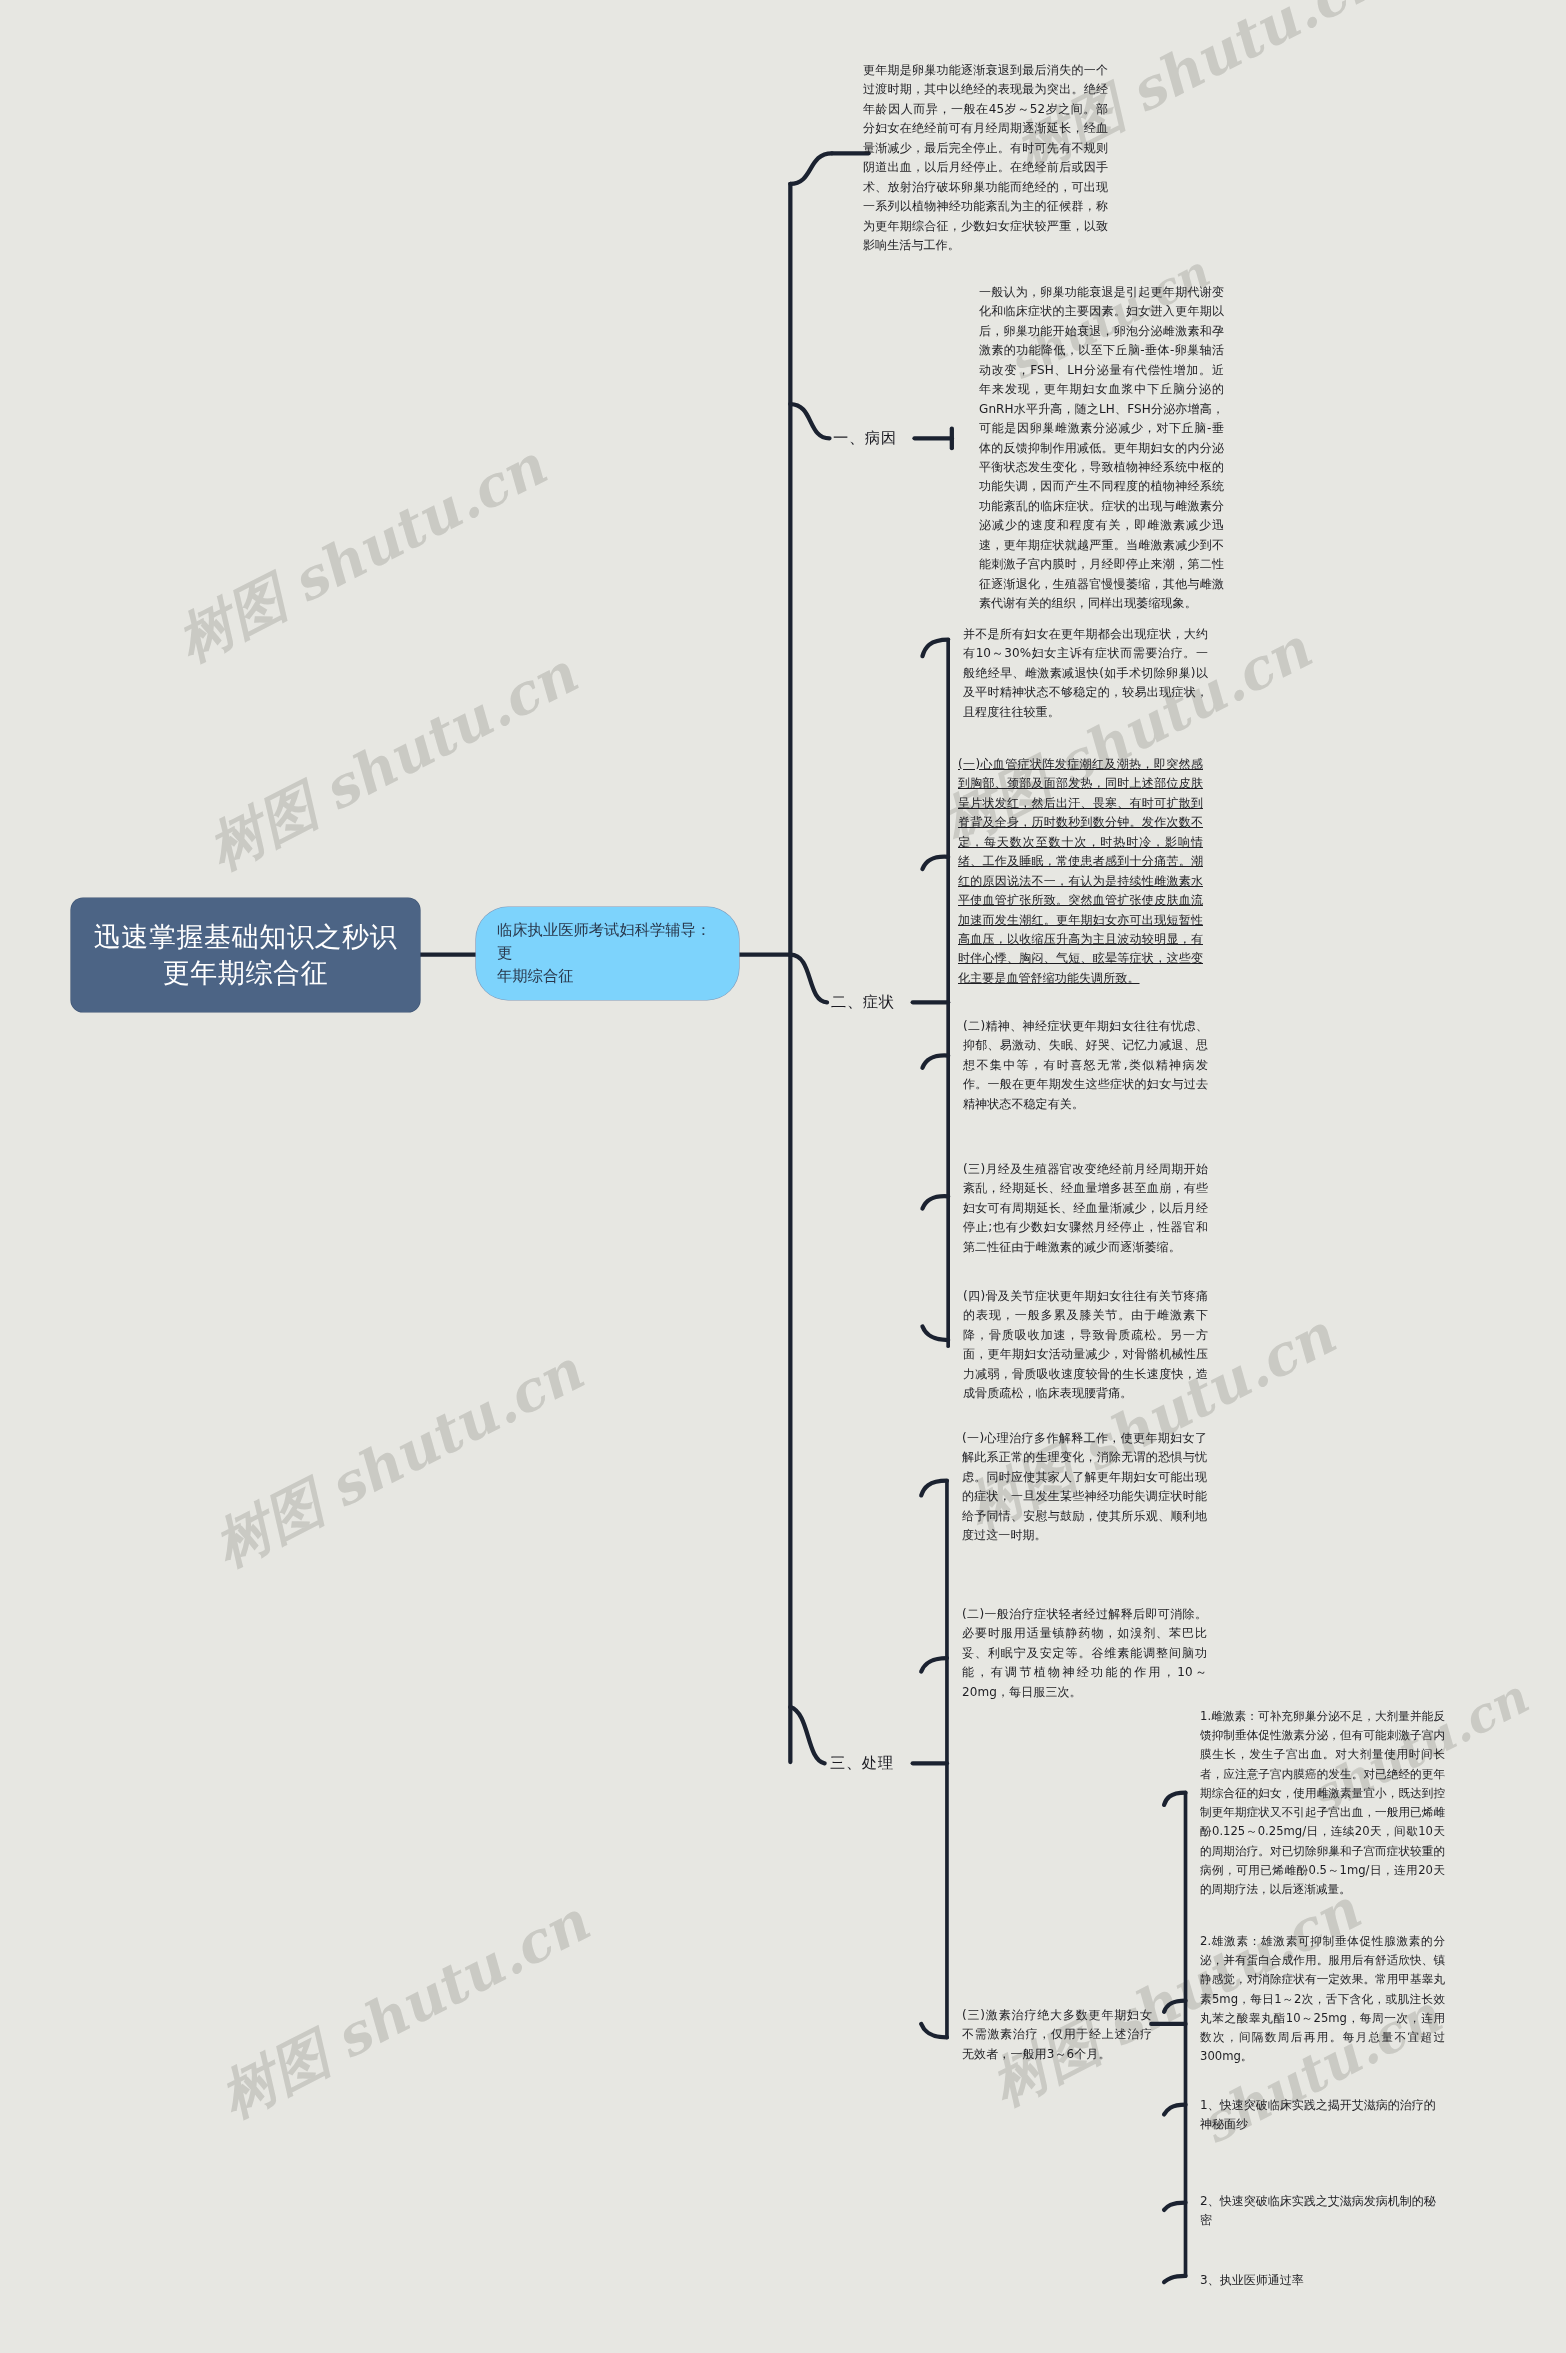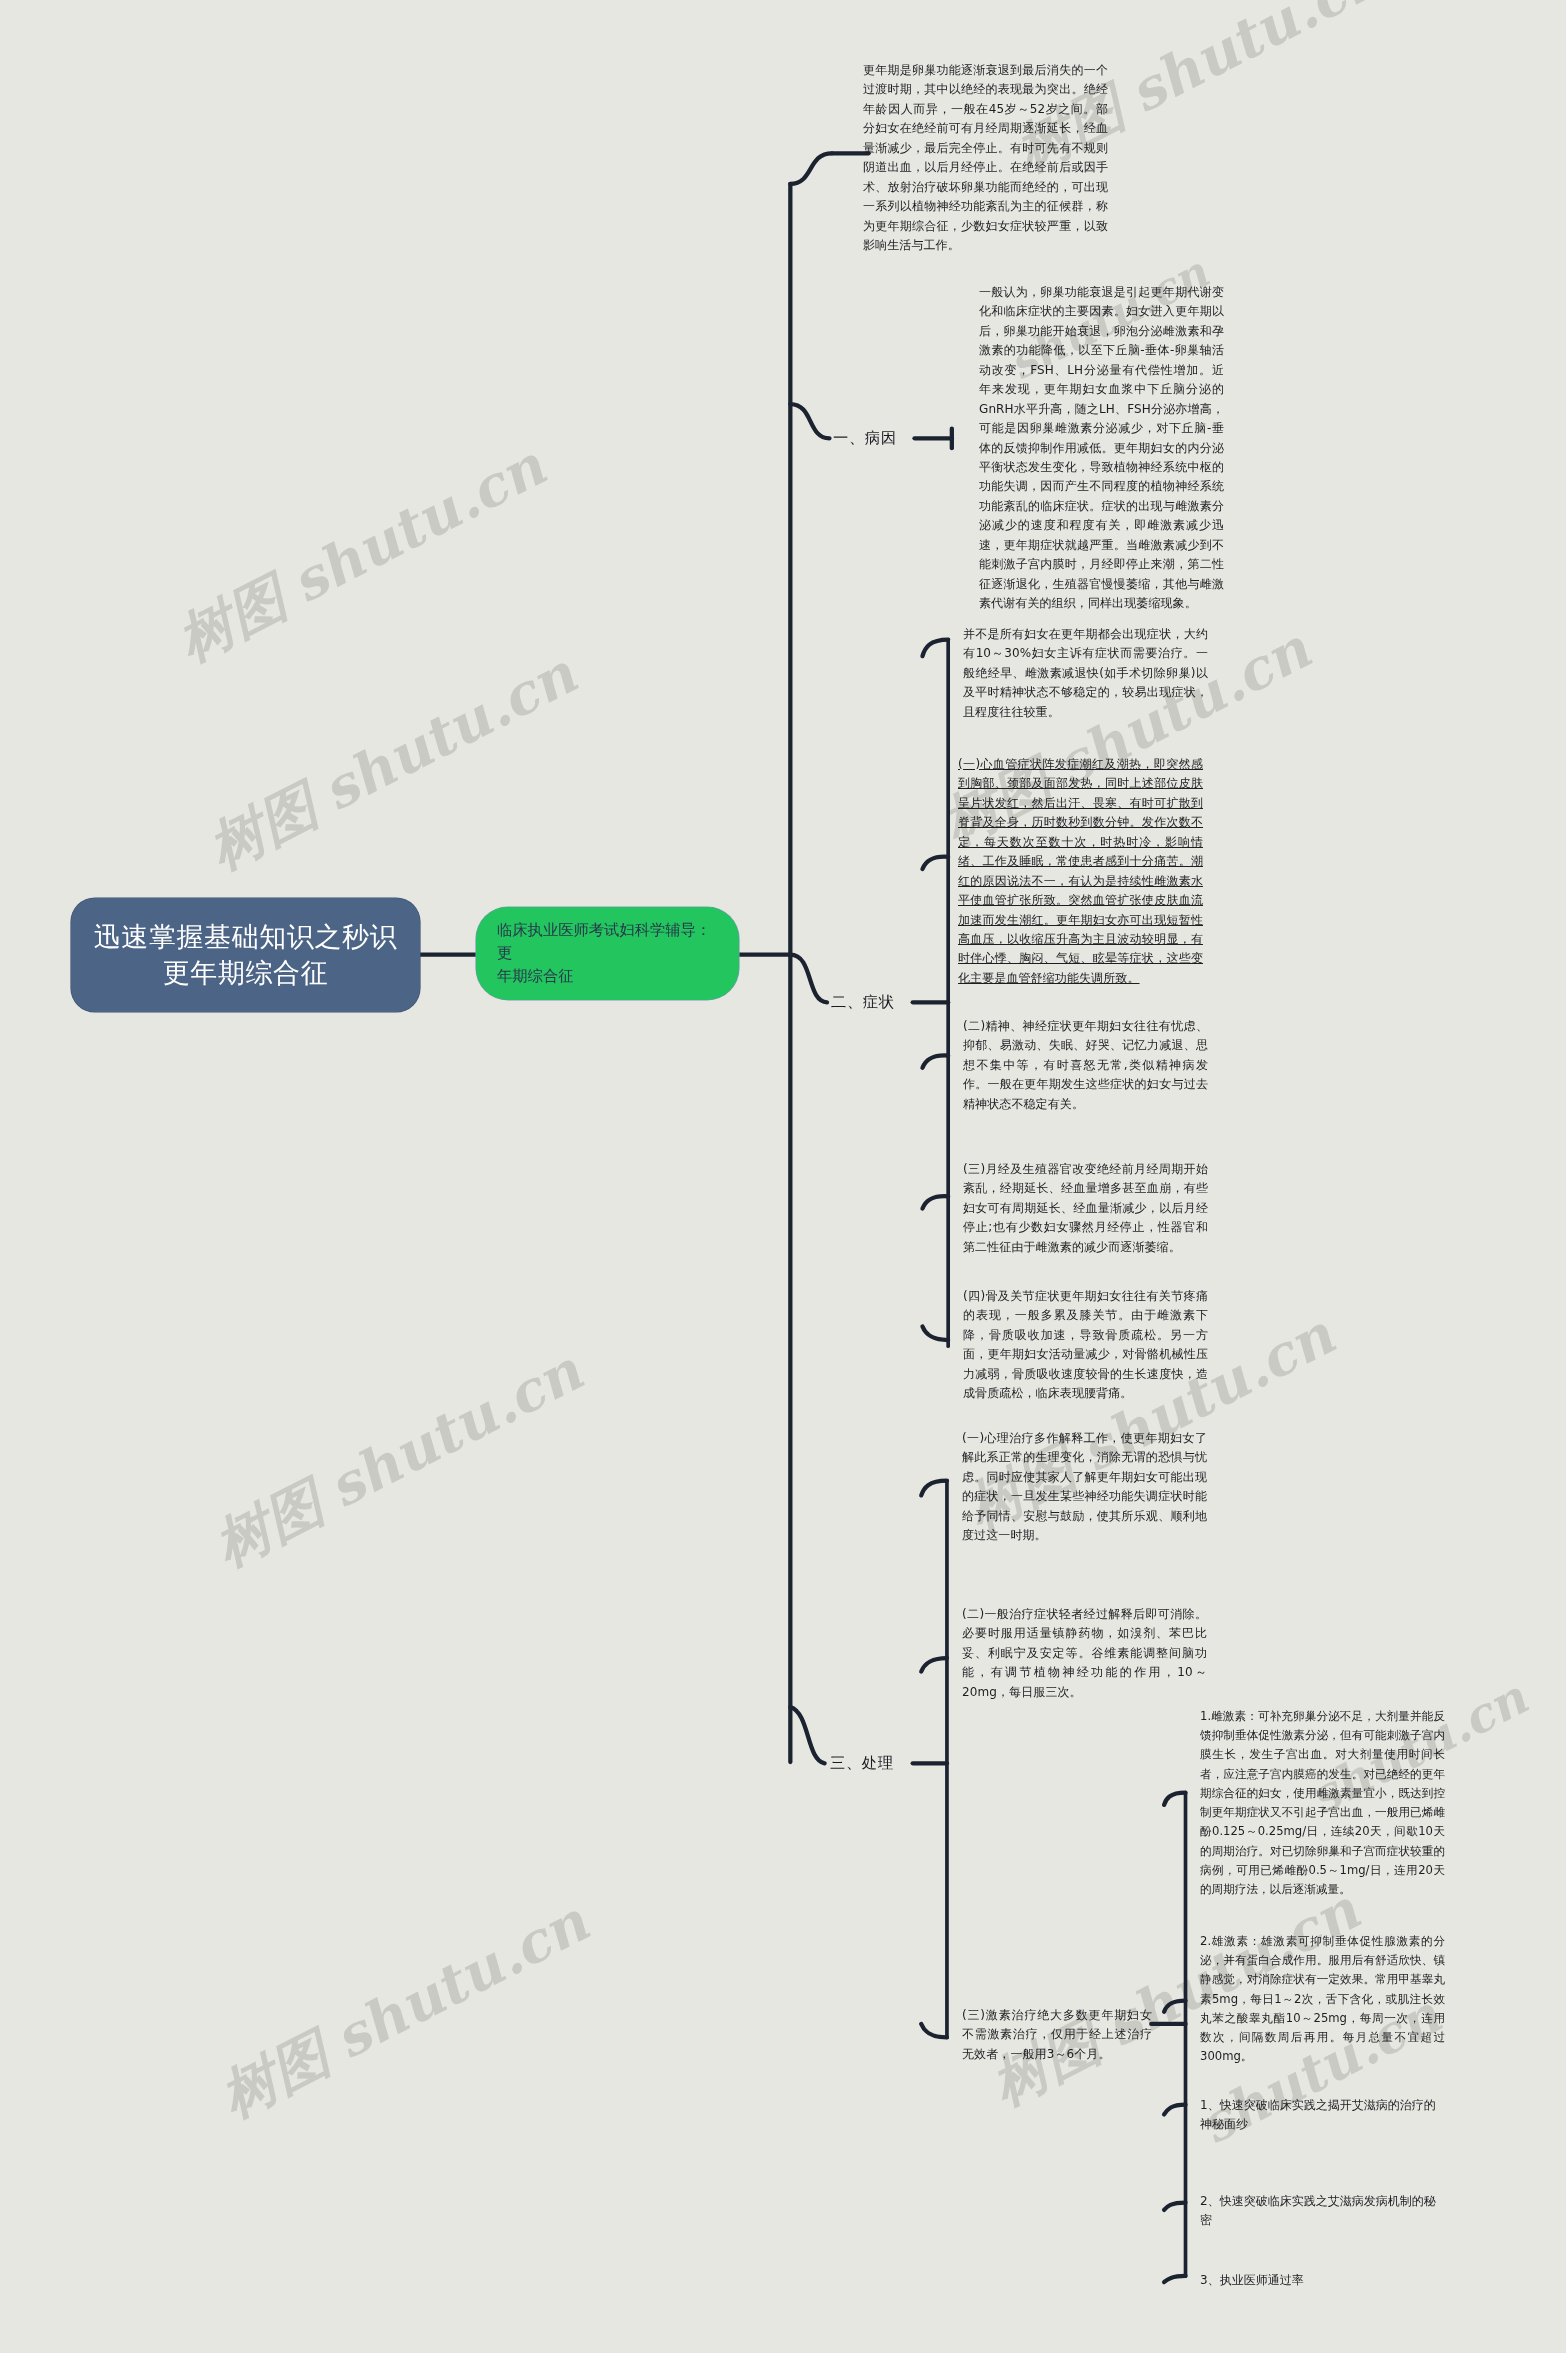--- a/index.html
+++ b/index.html
@@ -32,31 +32,31 @@
   #wires { position: absolute; inset: 0; z-index: 2; }
 
   
   .node { position: absolute; z-index: 3; }
 
   .root {
     display: flex; align-items: center; justify-content: center;
     text-align: center;
     background: #4c6485;
     color: #ffffff;
-    border-radius: 24px;
+    border-radius: 12px;
     box-shadow: 0 0 0 0.6px #3d5372;
     font-size: 27px;
     line-height: 1.34;
     letter-spacing: 0.6px;
     padding: 11px 18.4px;
   }
 
   .lvl2 {
     display: flex; align-items: center;
-    background: #22c55e;
+    background: #7dd3fc;
     color: #29384c;
     border-radius: 32px;
     font-size: 15.3px;
     line-height: 1.5;
     padding: 13.5px 21px;
     box-shadow: 0 0 0 0.6px #7e97b7;
   }
 
   .branch-label {
     font-size: 15.3px;

